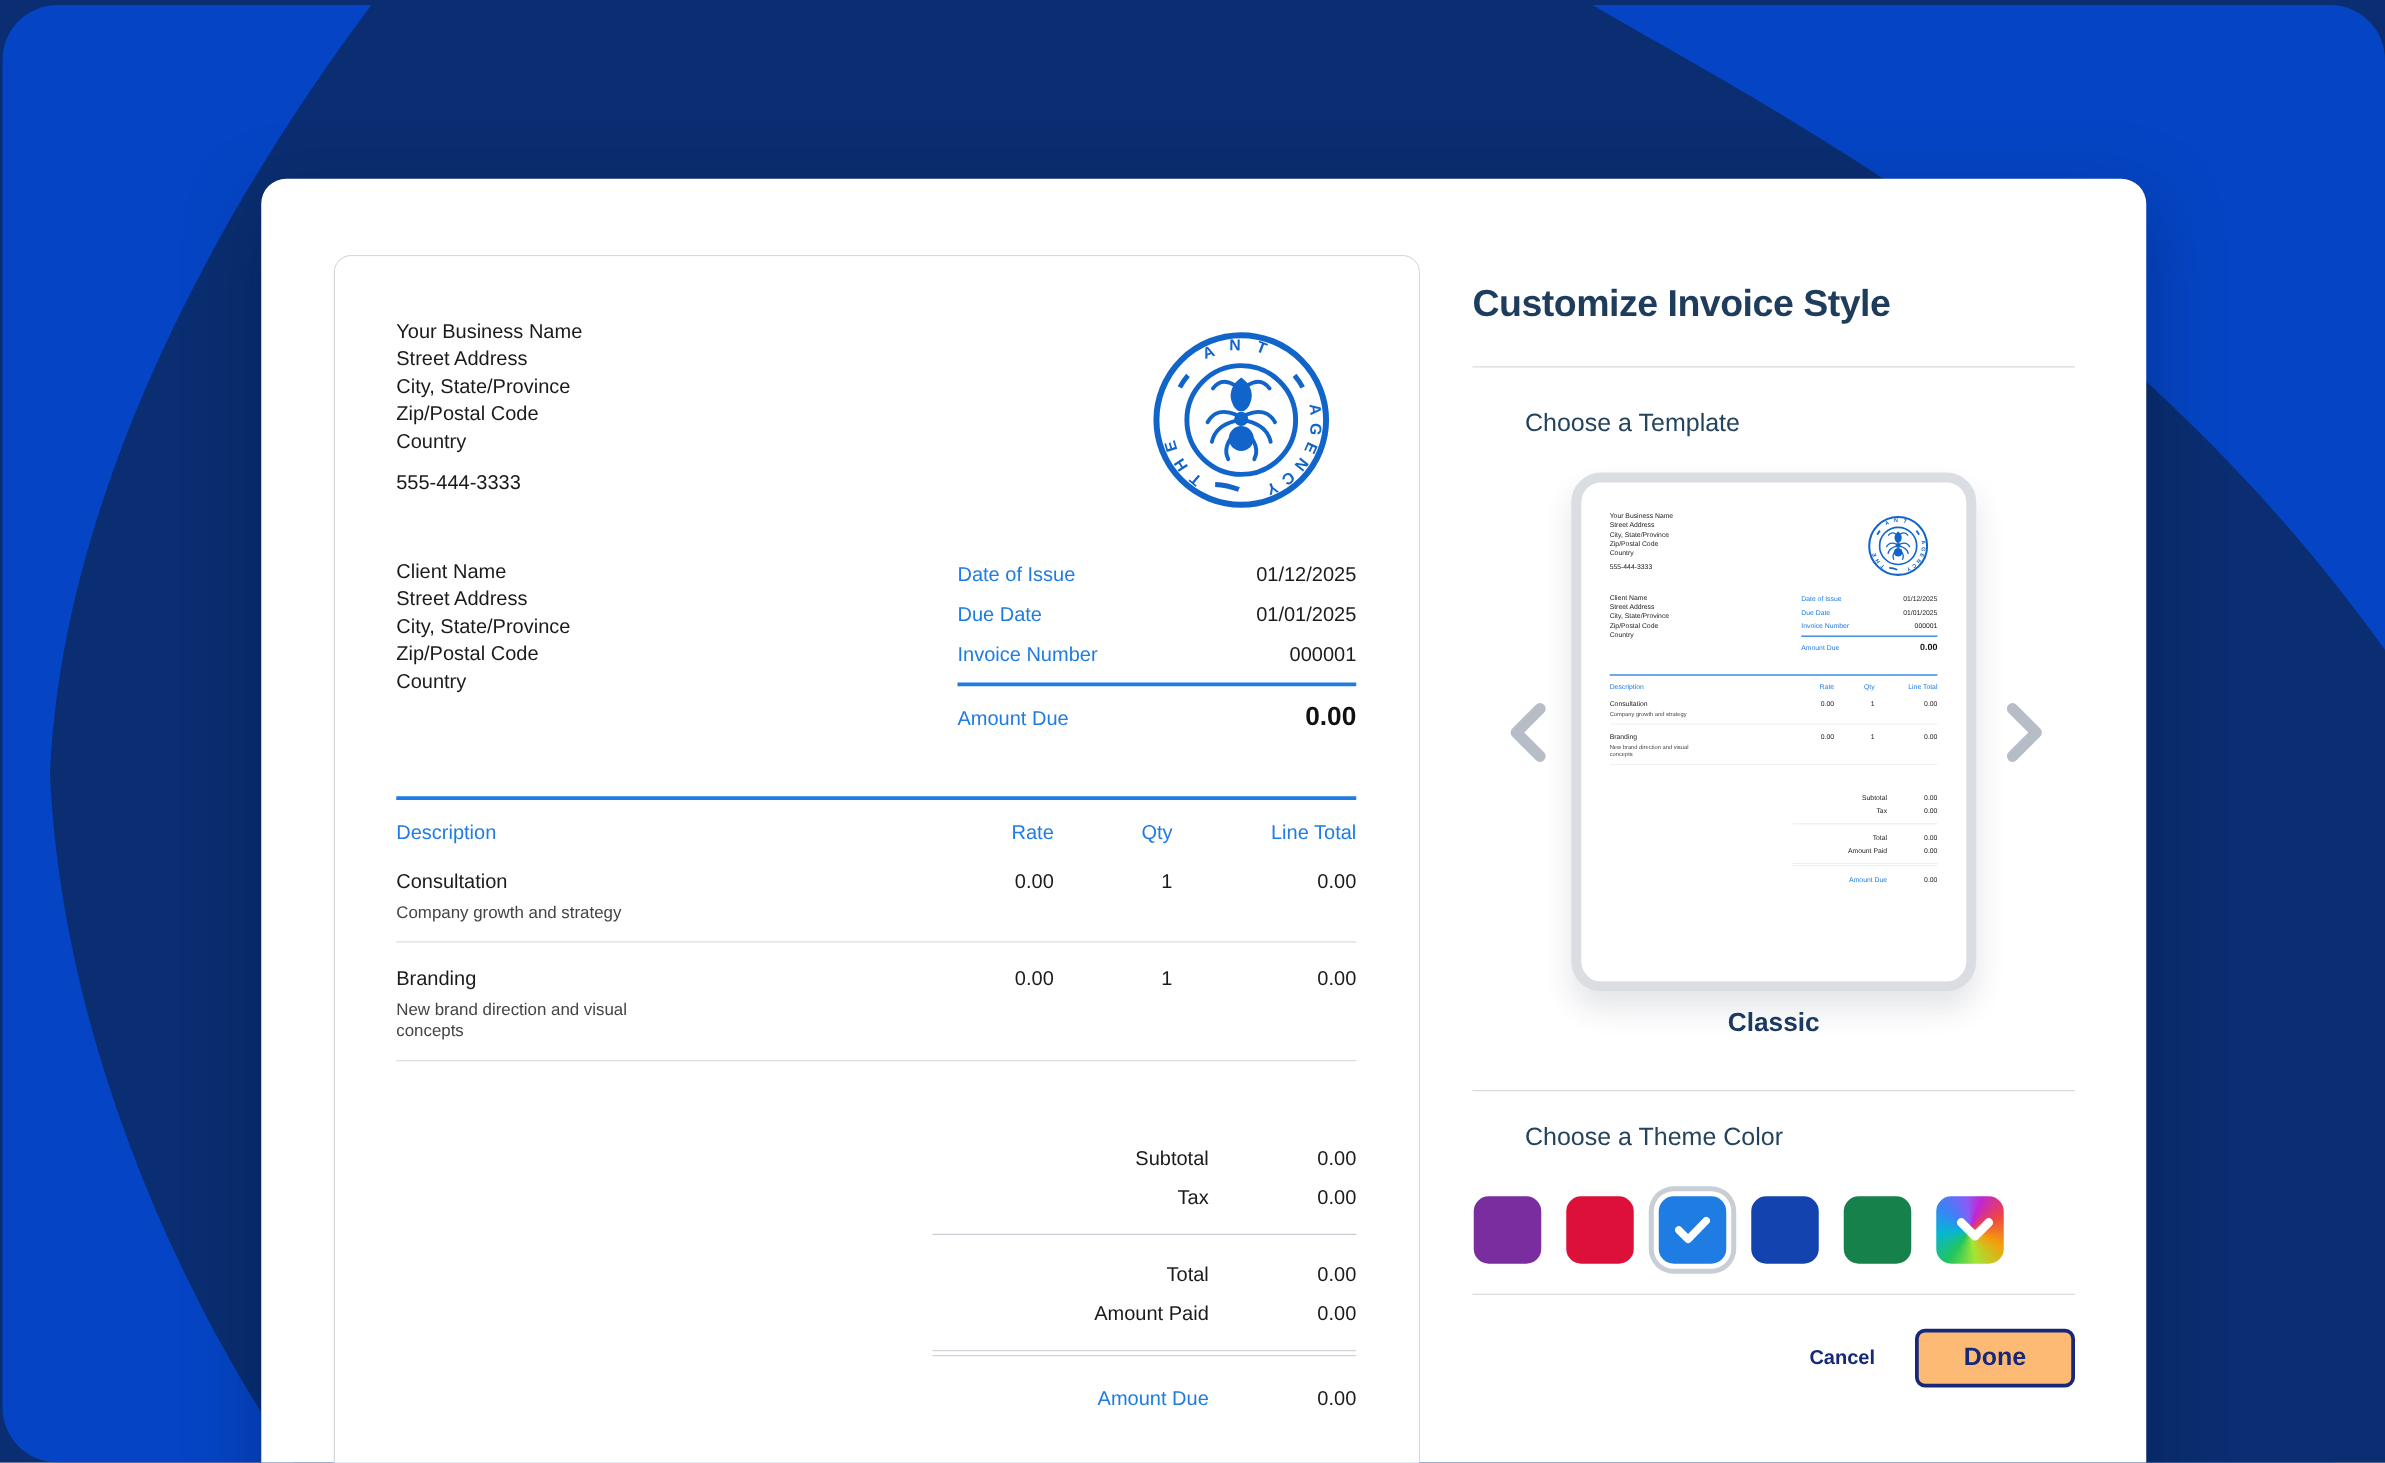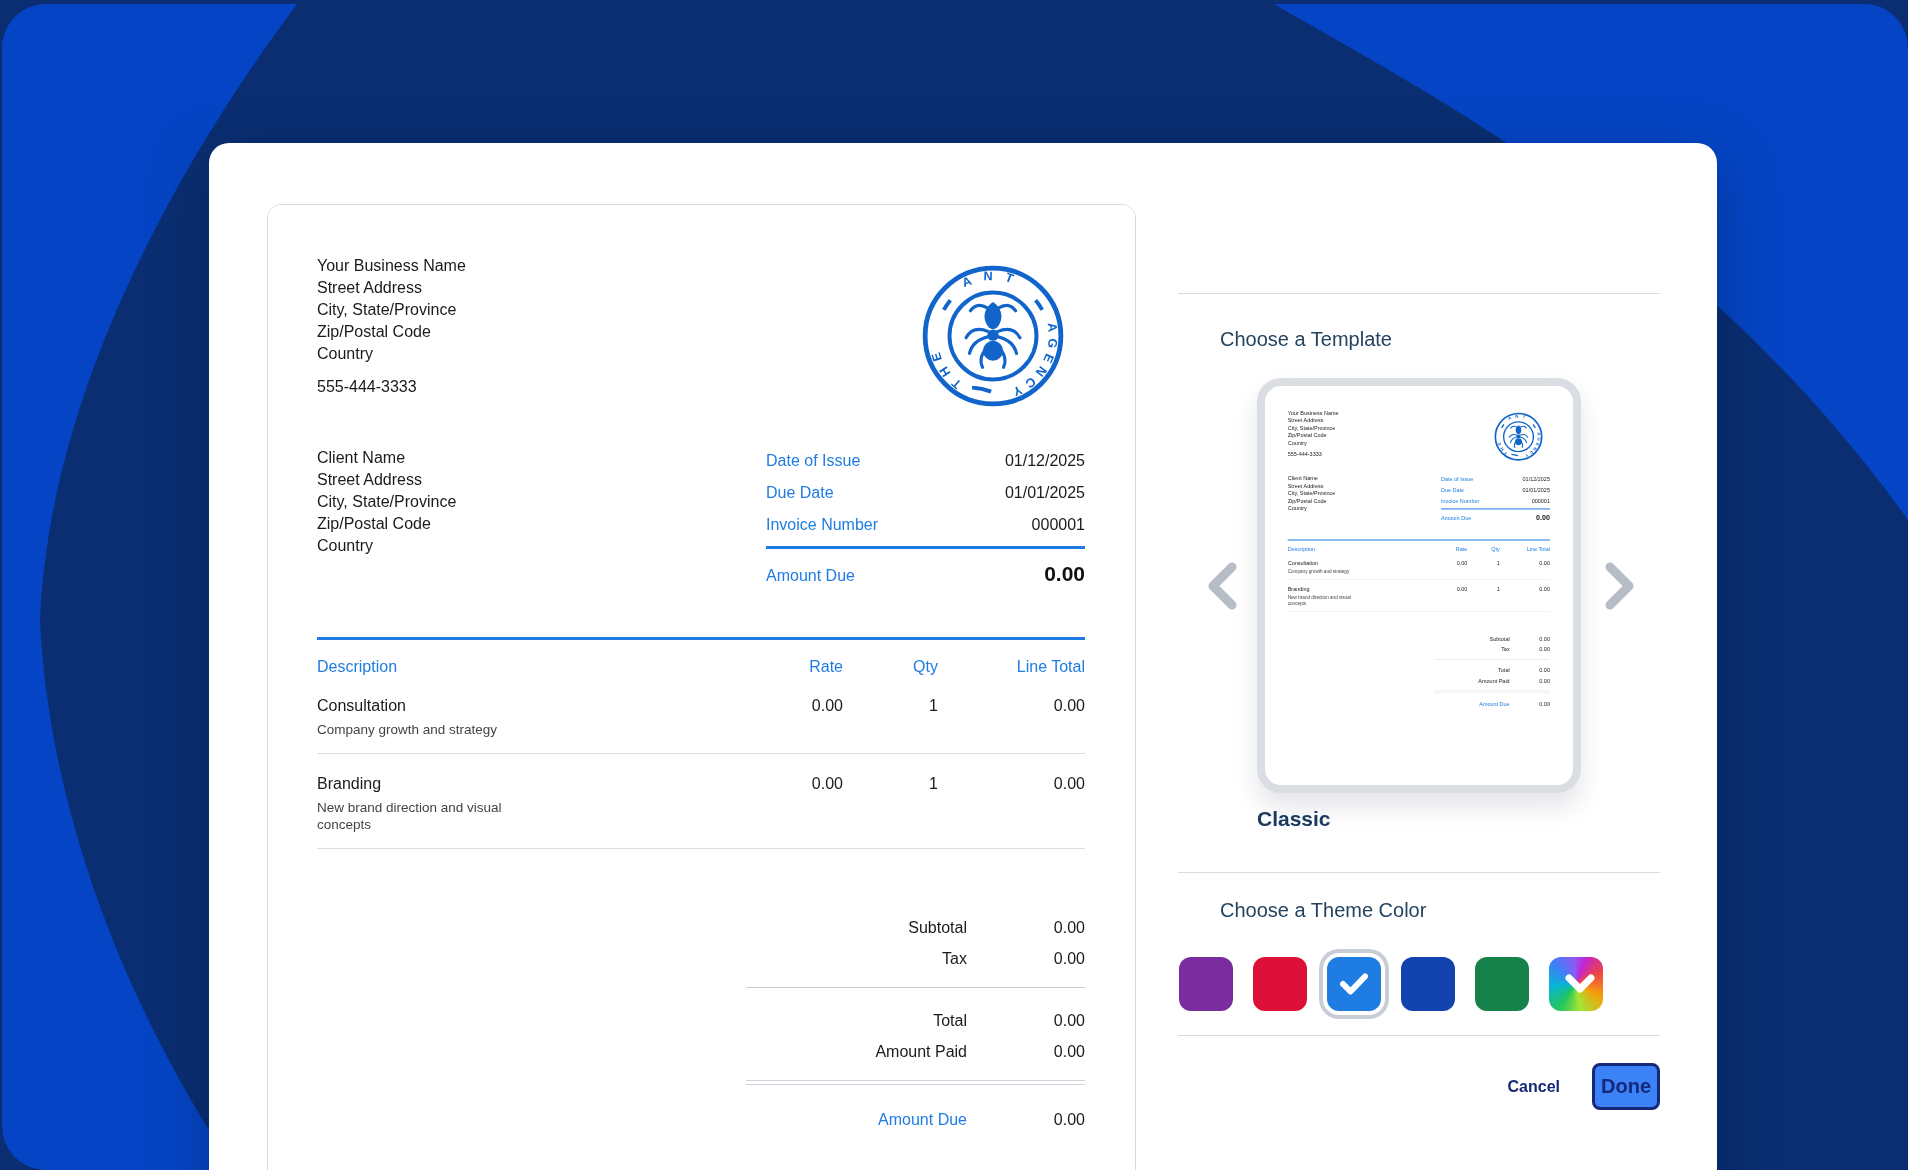--- a/index.html
+++ b/index.html
@@ -58,33 +58,33 @@
   .chev-btn{position:absolute;top:417px;width:40px;height:52px;background:none;border:none;
     padding:0;cursor:pointer;}
   .chev-left{left:994px}.chev-right{left:1390px}
   .thumb-frame{
     position:absolute;left:1048px;top:235px;width:324px;height:415px;box-sizing:border-box;
     background:#fff;border:8px solid #DADDE2;border-radius:24px;overflow:hidden;
     box-shadow:0 14px 24px rgba(30,40,70,.12);cursor:pointer;
   }
   .thumb-scale{position:absolute;left:6px;top:6px;width:867px;height:1160px;
     transform:scale(0.3414);transform-origin:top left;pointer-events:none;}
-  .template-name{position:absolute;left:1048px;top:664px;width:324px;
+  .template-name{position:absolute;left:1048px;top:664px;width:324px;text-align:center;
     font-size:21px;font-weight:bold;color:#1C3A60;}
   .swatches{position:absolute;left:970px;top:814px;display:flex;gap:20px;}
   .swatch{position:relative;width:54px;height:54px;border-radius:12px;border:none;padding:0;
     cursor:pointer;}
   .swatch.selected{box-shadow:0 0 0 4px #fff,0 0 0 8px #C9CED6;}
   .swatch .check{display:none;position:absolute;left:50%;top:50%;transform:translate(-50%,-50%);}
   .swatch.selected .check{display:block;}
   .swatch .custom-chev{position:absolute;left:58%;top:50%;transform:translate(-50%,-50%);}
   .footer{position:absolute;right:57px;top:920px;display:flex;align-items:center;gap:26px;}
   .cancel-btn{background:none;border:none;font-size:16px;font-weight:bold;color:#162879;
     cursor:pointer;font-family:inherit;}
-  .done-btn{background:#3b82f6;border:3px solid #162879;border-radius:8px;padding:9px 6px;
+  .done-btn{background:#fdba74;border:3px solid #162879;border-radius:8px;padding:9px 36px;
     font-size:20px;font-weight:bold;color:#162879;cursor:pointer;font-family:inherit;}
 </style>
 </head>
 <body>
 
 <svg class="bg" viewBox="0 0 1908 1170" preserveAspectRatio="none">
   <rect x="0" y="0" width="1908" height="1170" fill="#0A2E71"></rect>
   <rect x="2" y="4" width="1906" height="1166" rx="44" fill="#0545C5"></rect>
   <path d="M 300,0
            C 150,200 48,420 40,620
@@ -220,20 +220,21 @@
       <div class="tot-hr2"></div>
       <div class="tot-row tot-final">
         <span class="lbl">Amount Due</span>
         <span class="val">0.00</span>
       </div>
     </div>
   </div>
 </div>
   </div>
 
+  <div class="panel-title">Customize Invoice Style</div>
   <div class="divider d1"></div>
 
   <div class="section-label sl1">Choose a Template</div>
 
   <button class="chev-btn chev-left">
     <svg width="40" height="52" viewBox="0 0 40 52">
       <polyline points="29,7 10,26 29,45" fill="none" stroke="#B6BDC6" stroke-width="9" stroke-linecap="round" stroke-linejoin="round"></polyline>
     </svg>
   </button>
 

